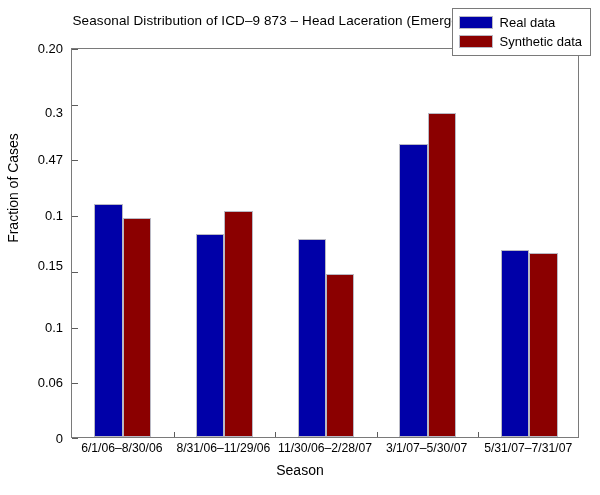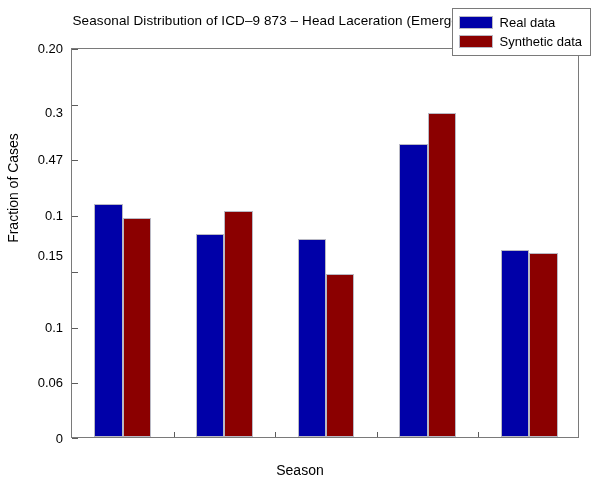--- a/index.html
+++ b/index.html
@@ -178,21 +178,21 @@
 <div id="figure">
 
   <div id="chart-title">Seasonal Distribution of ICD–9 873 – Head Laceration (Emergency Cases)</div>
 
   <div id="y-axis-title">Fraction of Cases</div>
 
   <div id="y-labels">
       <div class="y-label" style="top: 390px;">0</div>
       <div class="y-label" style="top: 334.286px;">0.06</div>
       <div class="y-label" style="top: 278.571px;">0.1</div>
-      <div class="y-label" style="top: 207px;">0.15</div>
+      <div class="y-label" style="top: 217px;">0.15</div>
       <div class="y-label" style="top: 167.143px;">0.1</div>
       <div class="y-label" style="top: 111.429px;">0.47</div>
       <div class="y-label" style="top: 64px;">0.3</div>
       <div class="y-label" style="top: 0px;">0.20</div>
     </div>
 
   <div id="plot-area">
     <div id="ticks-layer">
         <div class="y-tick-inner" style="top: 389px;"></div>
         <div class="y-tick-inner" style="top: 334.286px;"></div>
@@ -214,20 +214,27 @@
         <div class="bar synthetic" title="Synthetic data 8/31/06–11/29/06: 0.203" style="left: 152.4px; width: 28.448px; height: 226.2px; background: rgb(139, 0, 0);"></div>
         <div class="bar real" title="Real data 11/30/06–2/28/07: 0.178" style="left: 225.552px; width: 28.448px; height: 198.343px; background: rgb(0, 0, 168);"></div>
         <div class="bar synthetic" title="Synthetic data 11/30/06–2/28/07: 0.146" style="left: 254px; width: 28.448px; height: 162.686px; background: rgb(139, 0, 0);"></div>
         <div class="bar real" title="Real data 3/1/07–5/30/07: 0.263" style="left: 327.152px; width: 28.448px; height: 293.057px; background: rgb(0, 0, 168);"></div>
         <div class="bar synthetic" title="Synthetic data 3/1/07–5/30/07: 0.291" style="left: 355.6px; width: 28.448px; height: 324.257px; background: rgb(139, 0, 0);"></div>
         <div class="bar real" title="Real data 5/31/07–7/31/07: 0.168" style="left: 428.752px; width: 28.448px; height: 187.2px; background: rgb(0, 0, 168);"></div>
         <div class="bar synthetic" title="Synthetic data 5/31/07–7/31/07: 0.165" style="left: 457.2px; width: 28.448px; height: 183.857px; background: rgb(139, 0, 0);"></div>
       </div>
   </div>
 
+  <div id="x-labels">
+      <div class="x-label" style="left: 50.8px;">6/1/06–8/30/06</div>
+      <div class="x-label" style="left: 152.4px;">8/31/06–11/29/06</div>
+      <div class="x-label" style="left: 254px;">11/30/06–2/28/07</div>
+      <div class="x-label" style="left: 355.6px;">3/1/07–5/30/07</div>
+      <div class="x-label" style="left: 457.2px;">5/31/07–7/31/07</div>
+    </div>
 
   <div id="legend">
       <div class="legend-row">
         <span class="legend-swatch real"></span>
         <span class="legend-text">Real data</span>
       </div>
       <div class="legend-row">
         <span class="legend-swatch synthetic"></span>
         <span class="legend-text">Synthetic data</span>
       </div>

